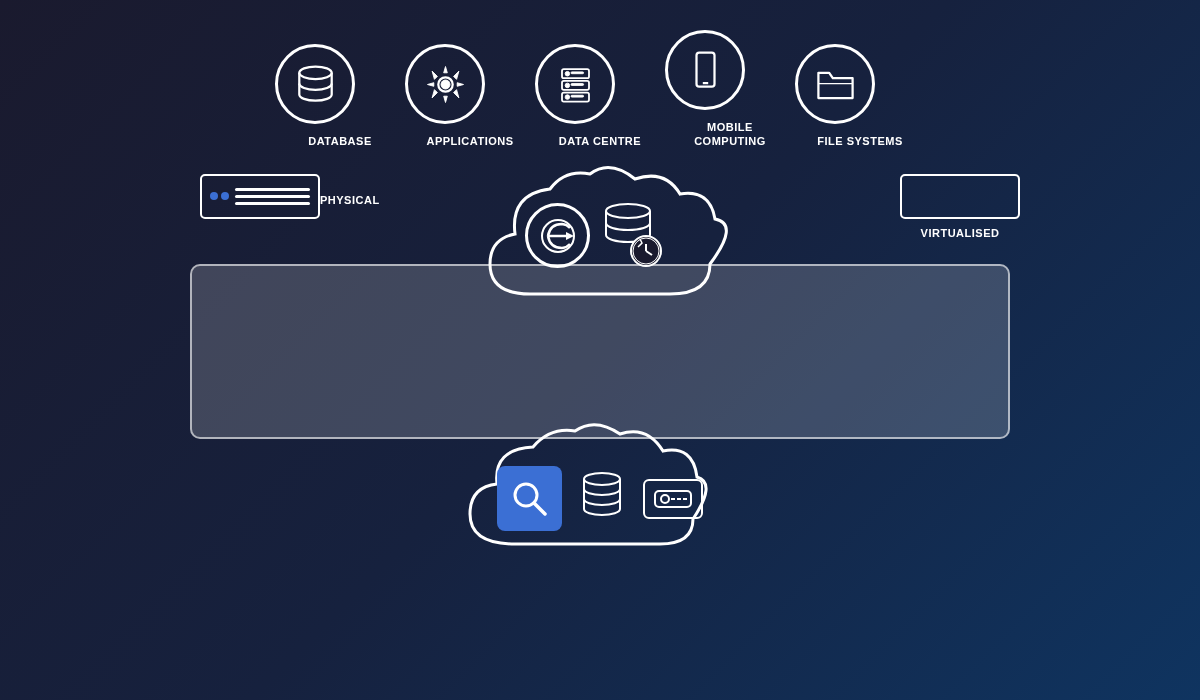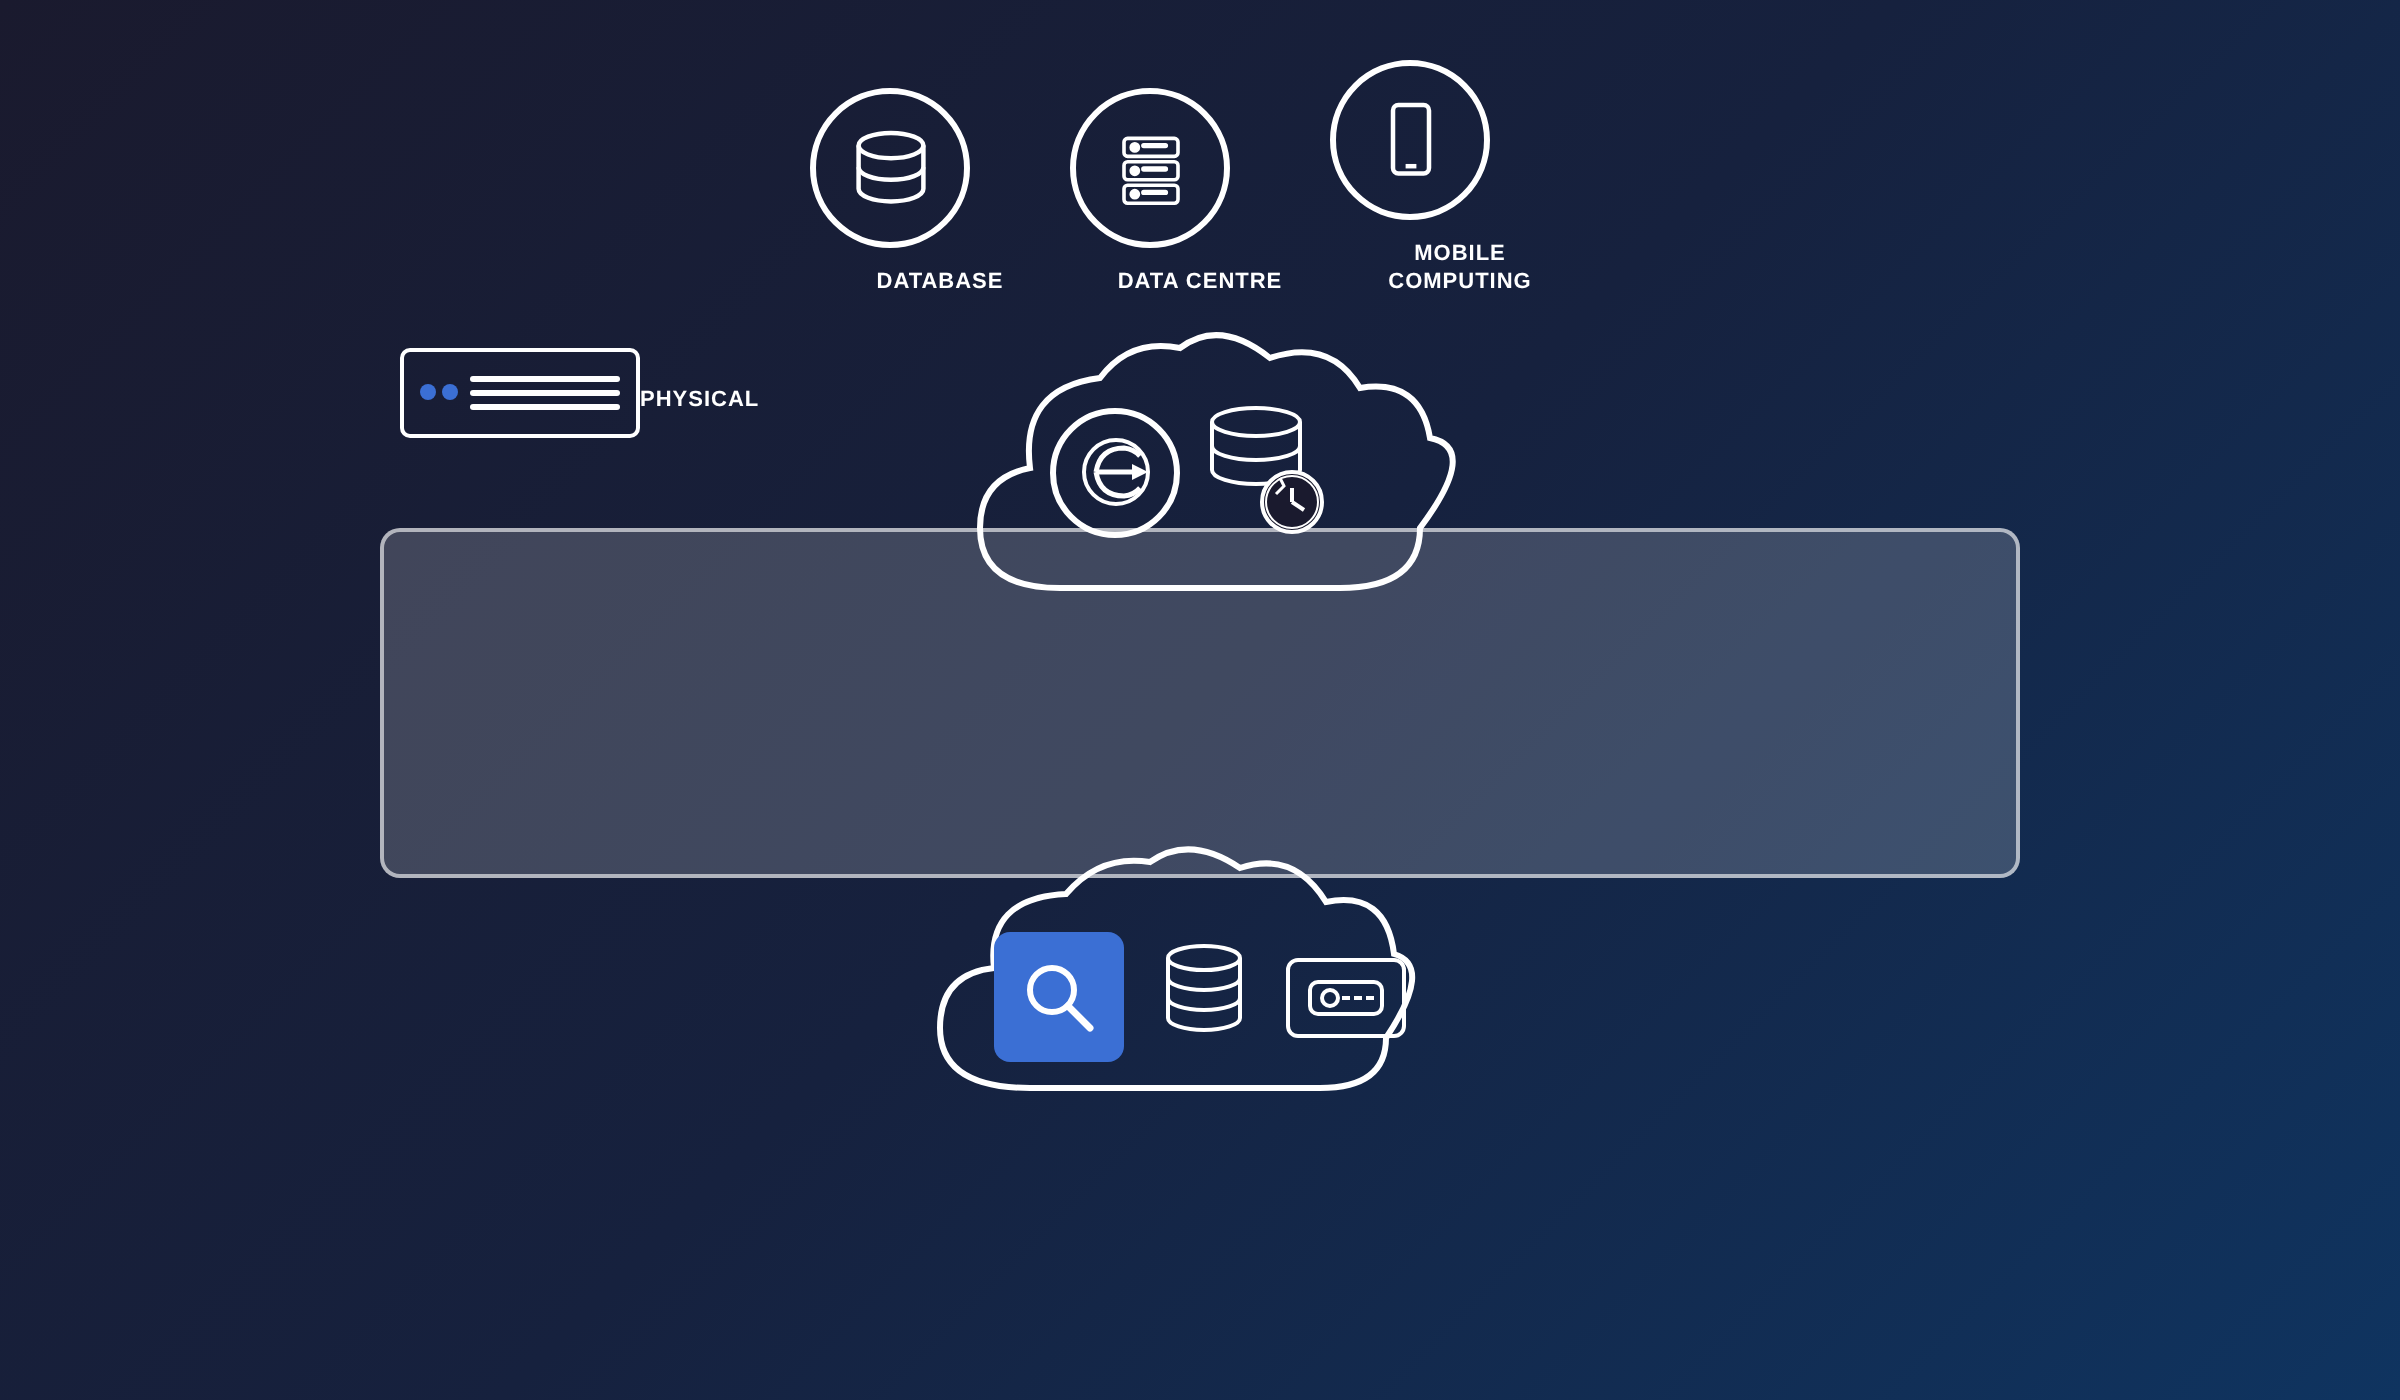--- a/index.html
+++ b/index.html
@@ -200,20 +200,39 @@
     <div class="icon-circle">
       <svg viewBox="0 0 50 50">
         <ellipse cx="25" cy="12" rx="18" ry="7" stroke="white" stroke-width="2.5" fill="none"></ellipse>
         <path d="M7 12 v12 c0 3.9 8 7 18 7s18-3.1 18-7V12" stroke="white" stroke-width="2.5" fill="none"></path>
         <path d="M7 24 v12 c0 3.9 8 7 18 7s18-3.1 18-7V24" stroke="white" stroke-width="2.5" fill="none"></path>
       </svg>
     </div>
     <span class="icon-label">DATABASE</span>
   </div>
 
+  <div class="icon-item">
+    <div class="icon-circle">
+      <svg viewBox="0 0 50 50">
+        <circle cx="25" cy="25" r="8" stroke="white" stroke-width="2.5" fill="none"></circle>
+        <path d="M25 5 L27 12 L23 12 Z" fill="white"></path>
+        <path d="M25 45 L27 38 L23 38 Z" fill="white"></path>
+        <path d="M5 25 L12 27 L12 23 Z" fill="white"></path>
+        <path d="M45 25 L38 27 L38 23 Z" fill="white"></path>
+        <path d="M10.1 10.1 L16 16 L12.7 19.3 Z" fill="white"></path>
+        <path d="M39.9 39.9 L34 34 L37.3 30.7 Z" fill="white"></path>
+        <path d="M39.9 10.1 L34 16 L37.3 19.3 Z" fill="white"></path>
+        <path d="M10.1 39.9 L16 34 L12.7 30.7 Z" fill="white"></path>
+        <circle cx="25" cy="25" r="5" fill="white"></circle>
+        <text x="25" y="20" text-anchor="middle" fill="none" stroke="none"></text>
+
+      </svg>
+    </div>
+    <span class="icon-label">APPLICATIONS</span>
+  </div>
 
 
   <div class="icon-item">
     <div class="icon-circle">
       <svg viewBox="0 0 50 50">
         <rect x="10" y="8" width="30" height="10" rx="2" stroke="white" stroke-width="2" fill="none"></rect>
         <circle cx="16" cy="13" r="2.5" fill="white"></circle>
         <rect x="20" y="11" width="14" height="2" rx="1" fill="white"></rect>
         <rect x="10" y="21" width="30" height="10" rx="2" stroke="white" stroke-width="2" fill="none"></rect>
         <circle cx="16" cy="26" r="2.5" fill="white"></circle>
@@ -230,20 +249,29 @@
     <div class="icon-circle">
       <svg viewBox="0 0 50 50">
         <rect x="15" y="5" width="20" height="38" rx="3" stroke="white" stroke-width="2.5" fill="none"></rect>
         <line x1="22" y1="39" x2="28" y2="39" stroke="white" stroke-width="2.5"></line>
       </svg>
     </div>
     <span class="icon-label" style="white-space:pre-line;">MOBILE
 COMPUTING</span>
   </div>
 
+  <div class="icon-item">
+    <div class="icon-circle">
+      <svg viewBox="0 0 50 50">
+        <path d="M6 18 L6 40 L44 40 L44 18 L22 18 L18 12 L6 12 Z" stroke="white" stroke-width="2.5" fill="none" stroke-linejoin="round"></path>
+        <line x1="6" y1="24" x2="44" y2="24" stroke="white" stroke-width="1.5"></line>
+      </svg>
+    </div>
+    <span class="icon-label">FILE SYSTEMS</span>
+  </div>
 
 </div>
 
 <div style="position:relative; display:flex; flex-direction:column; align-items:center; margin-top:5px;">
 
   <div class="middle-row">
 
     <div class="physical-box">
       <div class="server-icon">
         <div class="server-dots">
@@ -291,20 +319,24 @@
               <polyline points="40,48 44,44 42,40" stroke="white" stroke-width="1.5" fill="none"></polyline>
             </svg>
           </div>
         </div>
       </div>
 
       <div class="content-area" style="background:rgba(255,255,255,0.18); border:2px solid rgba(255,255,255,0.6); border-radius:10px; width:820px; height:175px; margin-top:-55px; z-index:1; position:relative;">
       </div>
     </div>
 
+    <div class="virtualised-box">
+      <div class="virt-rect"></div>
+      <span class="virtualised-label">VIRTUALISED</span>
+    </div>
   </div>
 
   <div class="bottom-section">
     <div style="position:relative; width:310px; height:140px; display:flex; align-items:center; justify-content:center; z-index:5;">
       <svg width="310" height="140" viewBox="0 0 310 140" style="position:absolute;top:0;left:0;">
         <path d="M70,125 Q25,125 25,95 Q25,68 52,65 Q48,30 88,28 Q105,8 130,12 Q150,-2 175,15 Q202,6 218,32 Q248,26 252,58 Q272,64 248,100 Q248,125 215,125 Z" fill="none" stroke="white" stroke-width="3"></path>
       </svg>
       <div style="position:relative; z-index:6; display:flex; align-items:center; gap:18px; margin-top:20px;">
 
         <div class="search-box">

